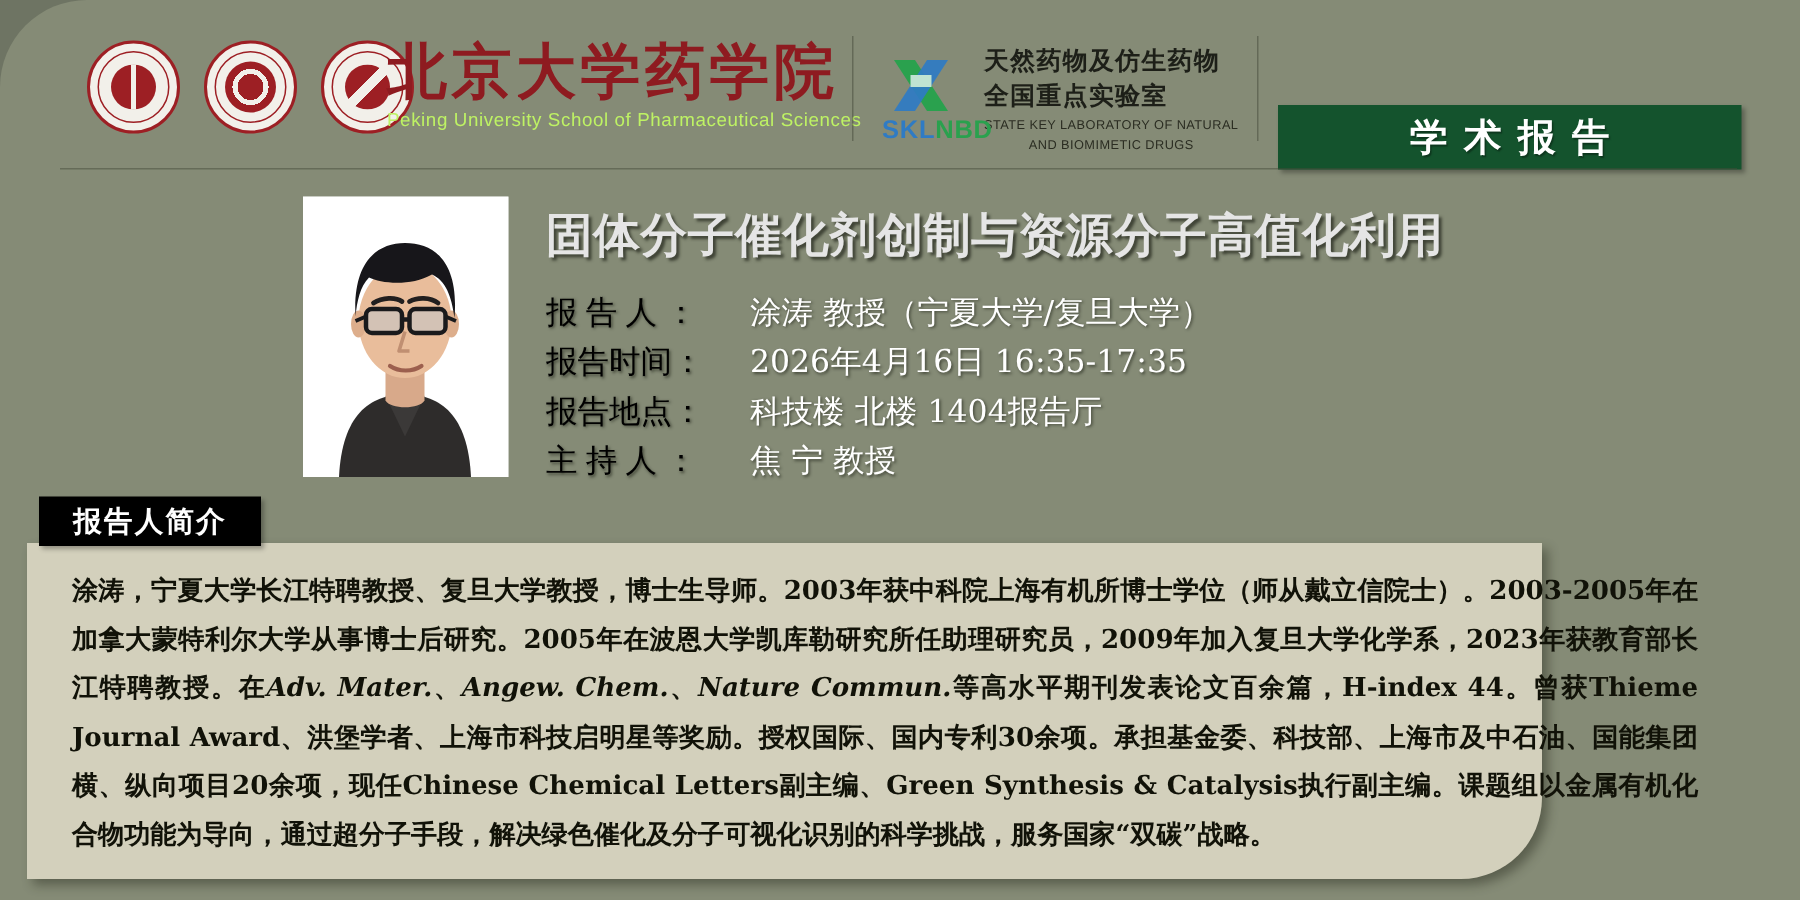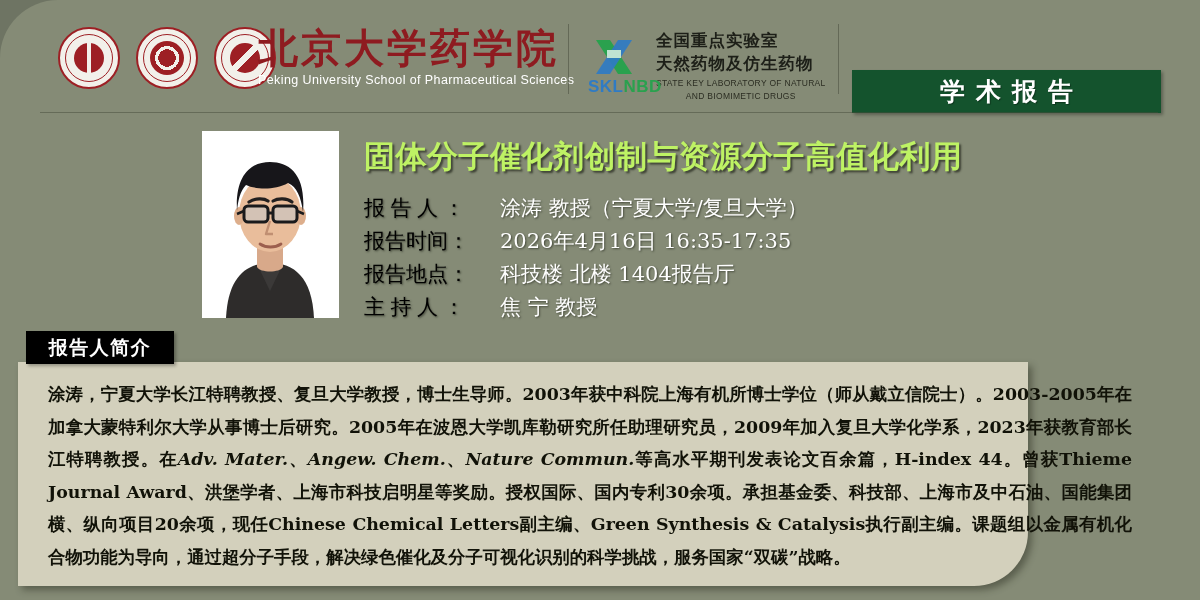--- a/index.html
+++ b/index.html
@@ -94,21 +94,21 @@
     font-weight: bold;
     color: #8e1b20;
     letter-spacing: 3px;
     line-height: 1.12;
     white-space: nowrap;
     text-align: center;
   }
   .brand-en {
     margin-top: 2px;
     font-size: 12.5px;
-    color: #ffffff;
+    color: #bef264;
     letter-spacing: 0.4px;
     white-space: nowrap;
   }
 
   .divider-v {
     position: absolute;
     top: 24px;
     width: 1px; height: 70px;
     background: rgba(60,64,50,0.45);
   }
@@ -198,21 +198,21 @@
   }
   .photo svg { display: block; }
 
   
   .title {
     position: absolute;
     left: 364px; top: 136px;
     font-family: "DejaVu Serif", "Liberation Serif", serif;
     font-size: 31px;
     font-weight: bold;
-    color: #bef264;
+    color: #e5e5e5;
     letter-spacing: 0.5px;
     white-space: nowrap;
     text-shadow: 2px 2px 2px rgba(25,28,18,0.65);
   }
   .details {
     position: absolute;
     left: 364px; top: 194px;
   }
   .detail-row {
     display: flex;
@@ -312,22 +312,22 @@
         <svg class="lab-mark" viewBox="0 0 48 46">
           <path d="M6 6 L20 6 L42 40 L28 40 Z" fill="#2aa14e"></path>
           <path d="M28 6 L42 6 L20 40 L6 40 Z" fill="#2f7bc4" opacity="0.92"></path>
           <path d="M17 16 L31 16 L31 24 L17 24 Z" fill="#bfe3d2"></path>
         </svg>
         <div class="lab-abbr">
           <span class="skl">SKL</span><span class="nbd">NBD</span>
         </div>
       </div>
       <div class="lab-text">
+        <div class="lab-cn">天然药物及仿生药物</div>
         <div class="lab-cn">全国重点实验室</div>
-        <div class="lab-cn">天然药物及仿生药物</div>
         <div class="lab-en">STATE KEY LABORATORY OF NATURAL</div>
         <div class="lab-en">AND BIOMIMETIC DRUGS</div>
       </div>
     </div>
 
     <div class="divider-v d2"></div>
 
     <div class="banner">
       <span>学术报告</span>
     </div>

